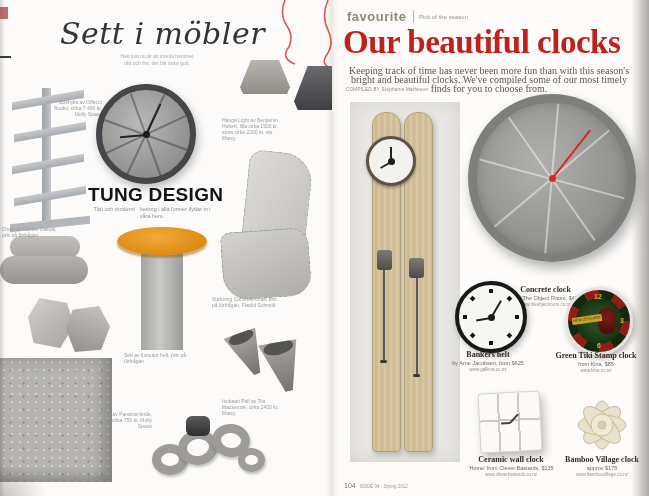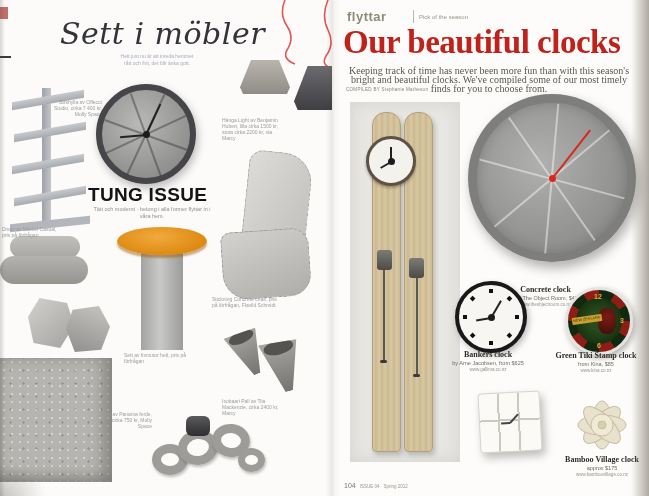--- a/index.html
+++ b/index.html
@@ -180,21 +180,21 @@
   </div>
 
   <svg class="abs cordsvg" viewBox="0 0 100 84">
     <path d="M49,0 q-6,14 2,26 q8,12 0,24 q-5,9 8,14" fill="none" stroke="#e05858" stroke-width="1.6"></path>
     <path d="M92,0 q-7,16 0,30 q7,14 -2,26 q-5,8 4,12" fill="none" stroke="#e05858" stroke-width="1.6"></path>
   </svg>
   <div class="abs shade1"></div>
   <div class="abs shade2"></div>
   <div class="abs tiny cap-lamps">Hänga Light av Benjamin Hubert, lilla cirka 1500 kr, stora cirka 2200 kr, via Marcy</div>
 
-  <div class="abs tung">TUNG ISSUE</div>
+  <div class="abs tung">TUNG DESIGN</div>
   <div class="abs tung-sub">Tätt och modernt · betong i alla former flyttar in i våra hem.</div>
 
   <div class="abs chair">
     <div class="back"></div>
     <div class="seat"></div>
   </div>
   <div class="abs tiny cap-chair">Stickning Concrete chair, pris på förfrågan, Flavild Schmidt</div>
 
   <div class="abs sofa">
     <div class="b1"></div>
@@ -220,21 +220,21 @@
   <div class="ring abs" style="left:212px;top:424px;width:20px;height:15px;transform:rotate(6deg);"></div>
   <div class="ring abs" style="left:238px;top:448px;width:13px;height:10px;border-width:7px;"></div>
   <div class="abs knob"></div>
   <div class="abs tiny cap-rings">Ring av Panama ferde, cirka 750 kr, Molly Space</div>
 
   <div class="abs bl-smudge"></div>
 
   <div class="abs right-page"></div>
   <div class="abs gutter"></div>
 
-  <div class="abs brand">flyttar</div>
+  <div class="abs brand">favourite</div>
   <div class="abs brand-div"></div>
   <div class="abs tagline">Pick of the season</div>
 
   <div class="abs r-title">Our beautiful clocks</div>
   <div class="abs r-intro">Keeping track of time has never been more fun than with this season's bright and beautiful clocks. We've compiled some of our most timely finds for you to choose from.</div>
   <div class="abs r-compiled">COMPILED BY Stephanie Matheson</div>
 
   <div class="abs ski-col">
     <div class="plank" style="left:22px;"></div>
     <div class="plank" style="left:54px;"></div>
@@ -268,21 +268,21 @@
   <div class="abs bankers">
     <div class="dotsring"></div>
     <div class="dotsring" style="transform:rotate(45deg);"></div>
     <div class="dotsring" style="transform:rotate(90deg);"></div>
     <div class="dotsring" style="transform:rotate(135deg);"></div>
     <div class="hand" style="width:20px;transform:rotate(-60deg);"></div>
     <div class="hand" style="width:15px;transform:rotate(170deg);"></div>
     <div class="hub"></div>
   </div>
   <div class="caption" style="left:442px;top:350px;width:92px;">
-    <div class="n">Bankers clock</div>
+    <div class="n">Bankers helt</div>
     <div class="d">by Arne Jacobsen, from $625</div>
     <div class="u">www.gallima.co.nz</div>
   </div>
 
   <div class="abs tiki">
     <div class="tiki-inner"></div>
     <div class="tiki-num" style="left:26px;top:3px;">12</div>
     <div class="tiki-num" style="right:6px;top:27px;">3</div>
     <div class="tiki-num" style="left:29px;bottom:3px;">6</div>
     <div class="tiki-num" style="left:6px;top:27px;">9</div>
@@ -291,20 +291,25 @@
   </div>
   <div class="caption" style="left:546px;top:351px;width:100px;">
     <div class="n">Green Tiki Stamp clock</div>
     <div class="d">from Kina, $85</div>
     <div class="u">www.kina.co.nz</div>
   </div>
 
   <div class="abs ceramic">
     <div class="hand" style="width:12px;transform:rotate(-45deg);background:#444;"></div>
     <div class="hand" style="width:9px;transform:rotate(180deg);background:#444;"></div>
+  </div>
+  <div class="caption" style="left:452px;top:455px;width:118px;">
+    <div class="n">Ceramic wall clock</div>
+    <div class="d">'Home' from Clever Bastards, $135</div>
+    <div class="u">www.cleverbastards.co.nz</div>
   </div>
 
   <svg class="abs" style="left:566px;top:396px;" width="72" height="58" viewBox="0 0 72 58">
     <g fill="#e7e1cd" stroke="#c9bf9f" stroke-width="1">
       <ellipse cx="36" cy="29" rx="10" ry="24"></ellipse>
       <ellipse cx="36" cy="29" rx="10" ry="24" transform="rotate(45 36 29)"></ellipse>
       <ellipse cx="36" cy="29" rx="10" ry="24" transform="rotate(90 36 29)"></ellipse>
       <ellipse cx="36" cy="29" rx="10" ry="24" transform="rotate(135 36 29)"></ellipse>
       <circle cx="36" cy="29" r="11" fill="#efe9d6"></circle>
       <circle cx="36" cy="29" r="4" fill="#d8cfae"></circle>

